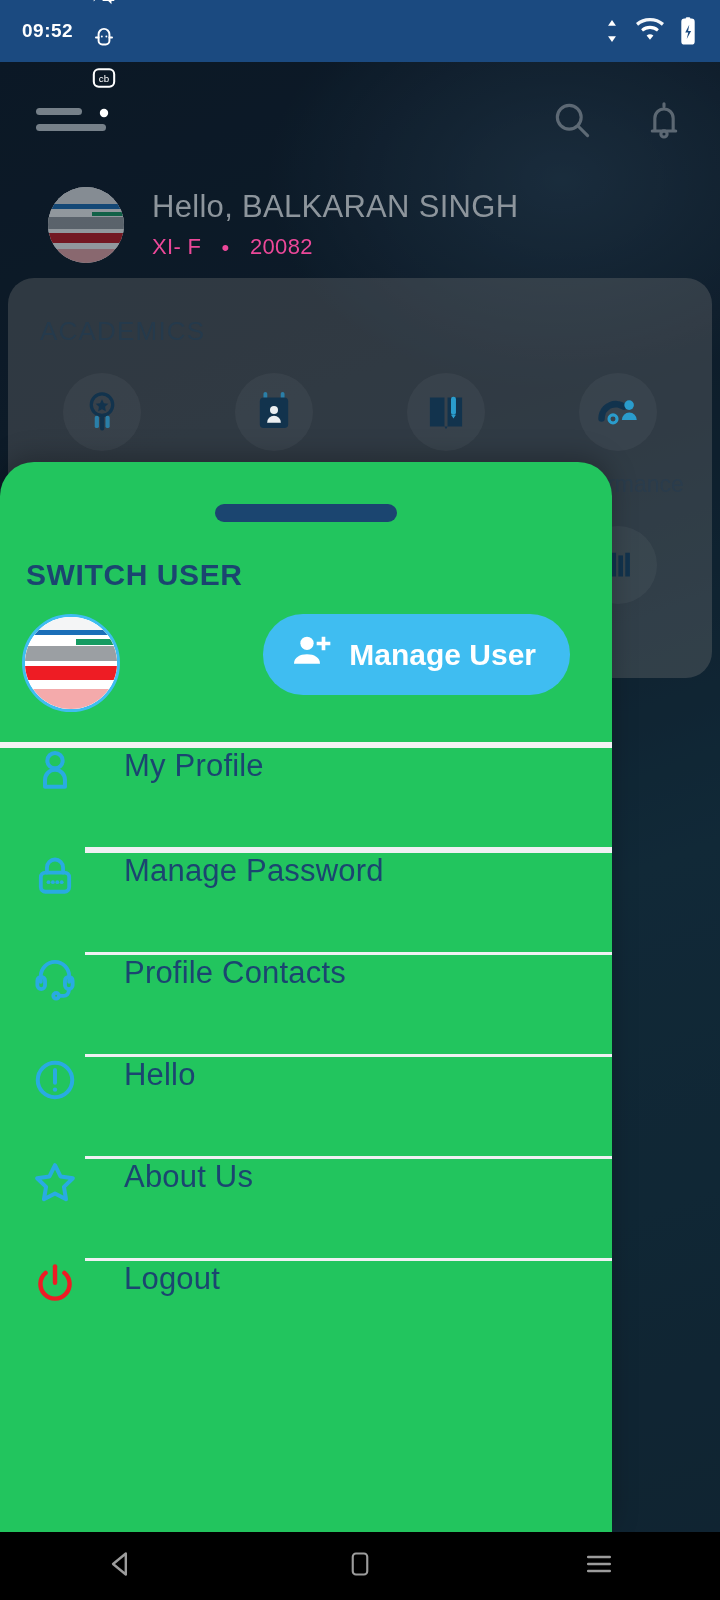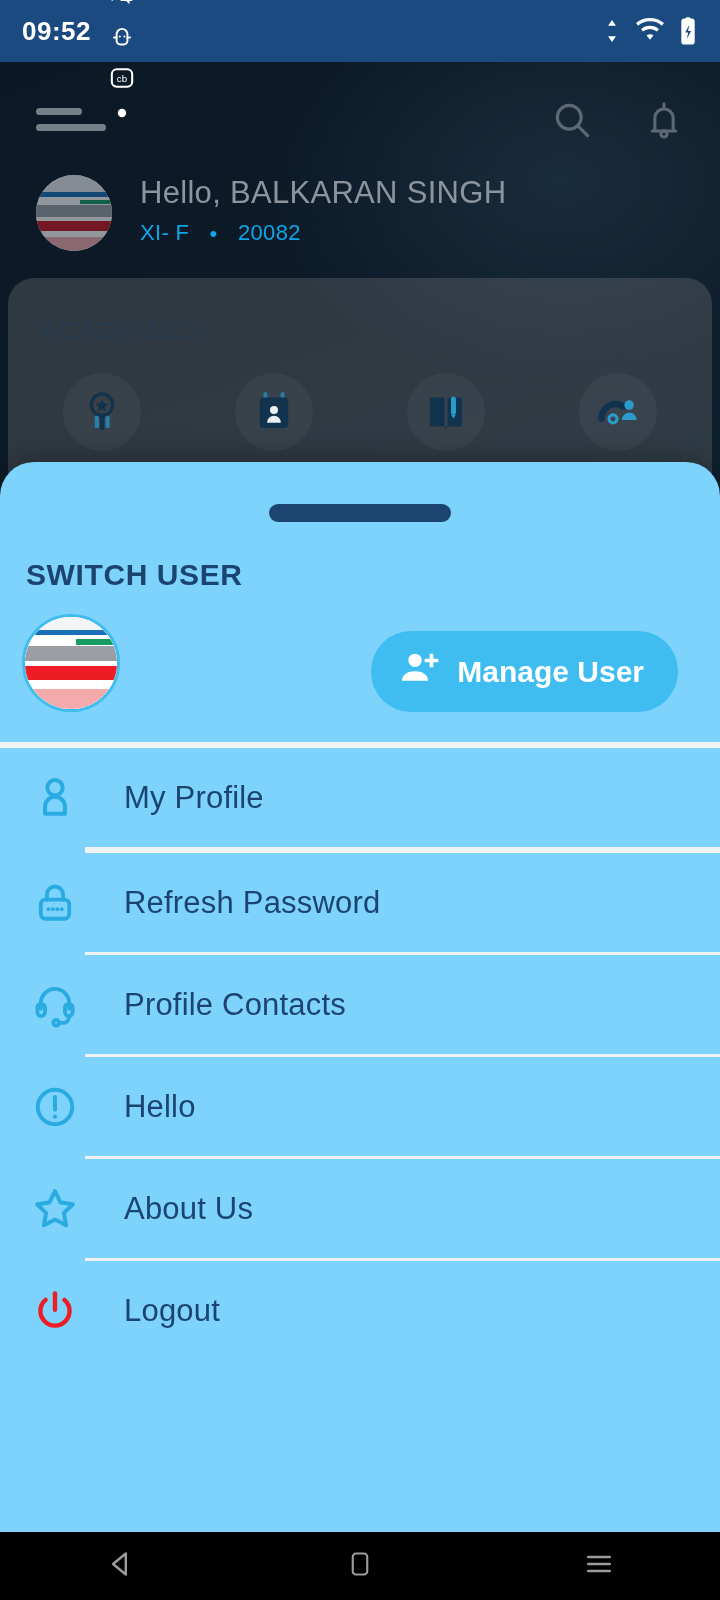--- a/index.html
+++ b/index.html
@@ -9,21 +9,21 @@
     background:#000;
   }
   #screen { position:relative; width:720px; height:1600px; overflow:hidden; background:#0d2436; }
 
   
   .statusbar{
     position:absolute; top:0; left:0; width:720px; height:62px;
     background:#1b4a80; display:flex; align-items:center;
     padding:0 22px; color:#fff; z-index:40;
   }
-  .sb-time{ font-size:26px; font-weight:600; letter-spacing:.5px; }
+  .sb-time{ font-size:19px; font-weight:600; letter-spacing:.5px; }
   .sb-icons{ display:flex; align-items:center; gap:15px; margin-left:18px;flex-direction:column; }
   .sb-right{ margin-left:auto; display:flex; align-items:center; gap:12px; }
   .sb-icons svg, .sb-right svg{ display:block; }
 
   
   .appbg{
     position:absolute; top:62px; left:0; width:720px; height:1470px;
     background:
       radial-gradient(ellipse 420px 300px at 78% 8%, rgba(58,96,124,.55), rgba(0,0,0,0) 70%),
       linear-gradient(160deg, #0c2235 0%, #10293c 30%, #164055 60%, #14384b 100%);
@@ -37,79 +37,79 @@
   .appbar{ position:absolute; top:90px; left:0; width:720px; height:70px; z-index:3; }
   .burger{ position:absolute; left:36px; top:18px; }
   .burger i{ display:block; background:#9aa3ab; height:7px; border-radius:4px; margin-bottom:9px; opacity:.75; }
   .burger i:nth-child(1){ width:46px; }
   .burger i:nth-child(2){ width:70px; }
   .appbar-actions{ position:absolute; right:34px; top:8px; display:flex; gap:48px; align-items:center; }
   .appbar-actions svg{ opacity:.55; }
 
   
   .greet{ position:absolute; top:175px; left:0; width:720px; height:100px; z-index:3;
-          display:flex; padding-left:36px; }
+          display:flex; align-items:center; padding-left:48px; }
   .greet-av{
     width:76px; height:76px; border-radius:50%; overflow:hidden; flex:none;
     background:#c9ccce; position:relative; opacity:.55;
   }
   .greet-txt{ margin-left:28px; }
   .greet-name{ font-size:31px; color:#8d959c; letter-spacing:.3px; white-space:nowrap; }
-  .greet-sub{ font-size:22px; color:#0ea5e9; margin-top:9px; letter-spacing:.3px; }
+  .greet-sub{ font-size:22px; color:#ec4899; margin-top:9px; letter-spacing:.3px; }
   .greet-sub .dot{ display:inline-block; margin:0 14px; vertical-align:middle; }
 
   
   .acad{
     position:absolute; top:278px; left:8px; width:704px; height:400px;
     background:rgba(128,128,128,.30); border-radius:26px; z-index:3; overflow:hidden;
   }
   .acad-title{ font-size:26px; color:#253a4c; letter-spacing:1.2px; padding:38px 0 0 32px; }
   .acad-grid{ display:grid; grid-template-columns:repeat(4,1fr); padding:26px 8px 0 8px; }
   .acad-cell{ display:flex; flex-direction:column; align-items:center; }
   .acad-ico{
     width:78px; height:78px; border-radius:50%; background:rgba(255,255,255,.045);
     display:flex; align-items:center; justify-content:center;
   }
   .acad-lbl{ margin-top:20px; font-size:23px; color:#2a3c4c; }
   .acad-row2{ display:grid; grid-template-columns:repeat(4,1fr); padding:28px 8px 0 8px; }
 
   
   .sheet{
-    position:absolute; left:0; bottom:68px; width:720px; height:1070px;
-    background:#7dd3fc; border-radius:34px 34px 0 0; z-index:20;
+    position:absolute; left:0; bottom:68px; width:612px; height:1070px;
+    background:#22c55e; border-radius:34px 34px 0 0; z-index:20;
     box-shadow:0 -6px 26px rgba(0,0,0,.25);
   }
   .handle{
     width:182px; height:18px; border-radius:10px; background:#1b4570;
     margin:42px auto 0;
   }
   .sheet-title{
     font-size:30px; font-weight:bold; color:#1b4570; letter-spacing:.6px;
     padding:36px 0 0 26px;
   }
   .switchrow{
-    display:flex; align-items:flex-end; justify-content:space-between;
+    display:flex; align-items:flex-start; justify-content:space-between;
     padding:22px 42px 0 22px;
   }
   .user-av{
     width:98px; height:98px; border-radius:50%; border:3px solid #3fbdf1;
     overflow:hidden; background:#fff; position:relative; flex:none;
   }
   .manage-btn{
     display:flex; align-items:center; gap:18px;
     background:#3fbdf1; color:#fff; border:none; cursor:pointer;
     border-radius:40px; padding:17px 34px 17px 28px;
     font-size:30px; font-weight:bold; font-family:"Liberation Sans", sans-serif;
   }
 
   .sheet-sep{ height:6px; background:#f2f3f5; margin-top:30px; }
 
   .menu{ }
   .menu-item{
-    display:flex; align-items:center; height:99px; padding-left:26px;
+    display:flex; align-items:flex-start; height:99px; padding-left:26px;
     cursor:pointer; position:relative;
   }
   .menu-ico{ width:58px; display:flex; align-items:center; justify-content:center; flex:none; }
   .menu-lbl{ font-size:31px; color:#1b4570; margin-left:40px; letter-spacing:.2px; }
   .menu-div{ height:3px; background:#eff1f3; margin-left:85px; }
 
   
   .navbar{
     position:absolute; left:0; bottom:0; width:720px; height:68px; background:#000;
     display:flex; align-items:center; justify-content:space-around; z-index:50;
@@ -377,21 +377,21 @@
             <rect x="4.6" y="10.2" width="14.8" height="10" rx="2.4"></rect>
             <path d="M7.8 10.2V7.6a4.2 4.2 0 0 1 8.4 0v2.6" stroke-linecap="round"></path>
             <g fill="#29abe2" stroke="none">
               <circle cx="8.6" cy="15.2" r="1"></circle>
                 <circle cx="10.9" cy="15.2" r="1"></circle>
               <circle cx="13.2" cy="15.2" r="1"></circle>
                 <circle cx="15.5" cy="15.2" r="1"></circle>
             </g>
           </svg>
         </span>
-        <span class="menu-lbl">Refresh Password</span>
+        <span class="menu-lbl">Manage Password</span>
       </div>
       <div class="menu-div"></div>
 
       <div class="menu-item">
         <span class="menu-ico">
           <svg width="46" height="46" viewBox="0 0 24 24" fill="none" stroke="#29abe2" stroke-width="2">
             <path d="M4.6 14V11a7.4 7.4 0 0 1 14.8 0v3" stroke-linecap="round"></path>
             <rect x="2.8" y="11.4" width="4" height="6.4" rx="2"></rect>
             <rect x="17.2" y="11.4" width="4" height="6.4" rx="2"></rect>
             <path d="M19.2 17.8v.9a2.6 2.6 0 0 1-2.6 2.6h-2.2" stroke-linecap="round"></path>

